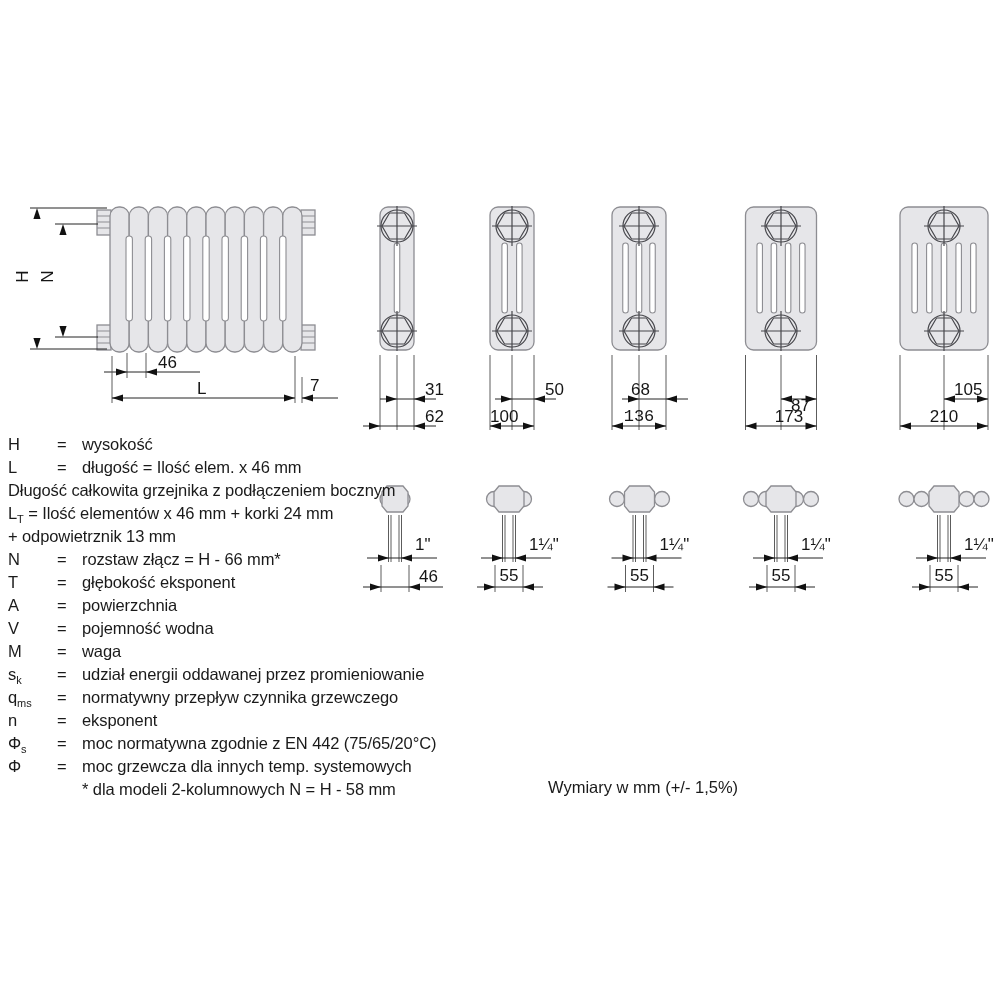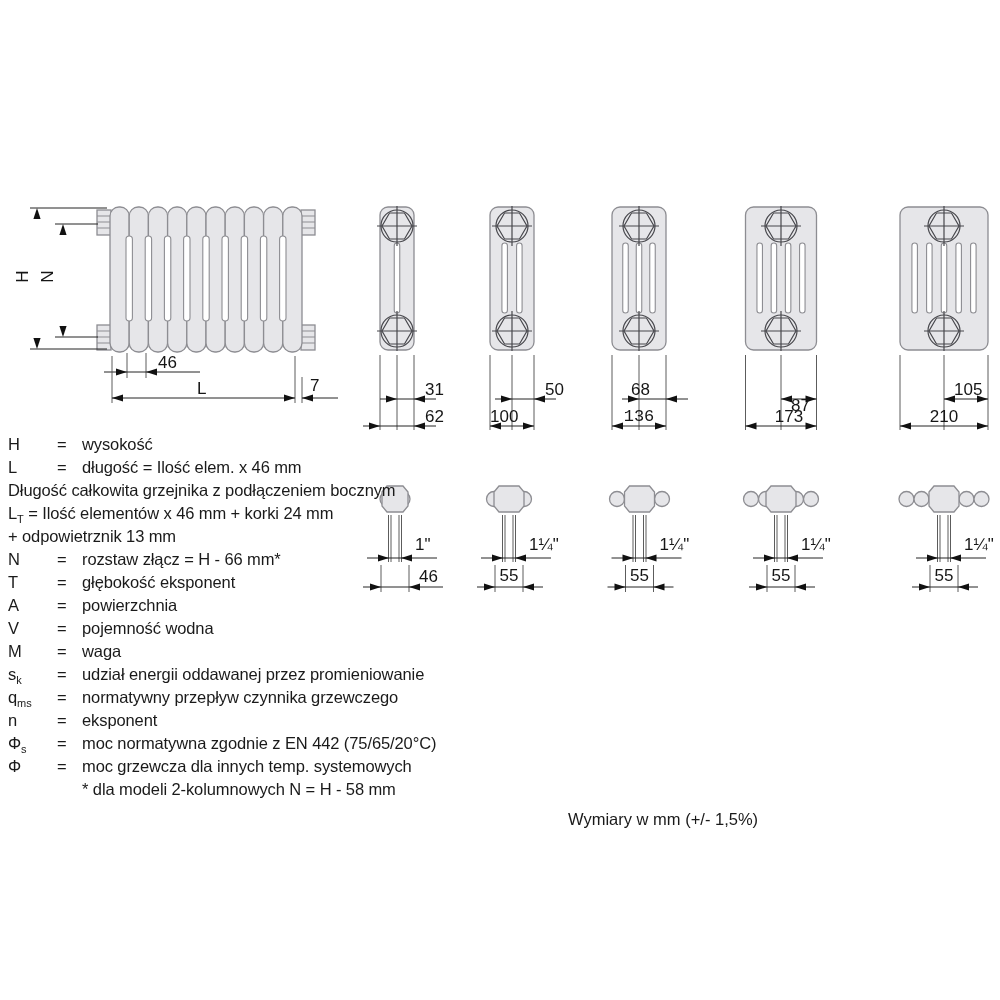--- a/index.html
+++ b/index.html
@@ -357,14 +357,14 @@
       <div class="lrow" style="top: 596px;"><span class="lsym">A</span><sub></sub><span class="leq">=</span><span class="ltext">powierzchnia</span></div>
       <div class="lrow" style="top: 619px;"><span class="lsym">V</span><sub></sub><span class="leq">=</span><span class="ltext">pojemność wodna</span></div>
       <div class="lrow" style="top: 642px;"><span class="lsym">M</span><sub></sub><span class="leq">=</span><span class="ltext">waga</span></div>
       <div class="lrow" style="top: 665px;"><span class="lsym">s</span><sub>k</sub><span class="leq">=</span><span class="ltext">udział energii oddawanej przez promieniowanie</span></div>
       <div class="lrow" style="top: 688px; text-align: right;"><span class="lsym">q</span><sub>ms</sub><span class="leq">=</span><span class="ltext">normatywny przepływ czynnika grzewczego</span></div>
       <div class="lrow" style="top: 711px;"><span class="lsym">n</span><sub></sub><span class="leq">=</span><span class="ltext">eksponent</span></div>
       <div class="lrow" style="top: 734px;"><span class="lsym">Φ</span><sub>s</sub><span class="leq">=</span><span class="ltext">moc normatywna zgodnie z EN 442 (75/65/20°C)</span></div>
       <div class="lrow" style="top: 757px;"><span class="lsym">Φ</span><sub></sub><span class="leq">=</span><span class="ltext">moc grzewcza dla innych temp. systemowych</span></div>
       <div class="lrow" style="top: 780px; left: 74px;"><span class="lsym"></span><sub></sub><span>* dla modeli 2-kolumnowych N = H - 58 mm</span></div>
     </div>
-  <div class="footer-note" style="left:568px;top:778px;margin-top:32px;">Wymiary w mm (+/- 1,5%)</div>
+  <div class="footer-note" style="left:548px;top:778px;">Wymiary w mm (+/- 1,5%)</div>
 </div>
 
 </body></html>

